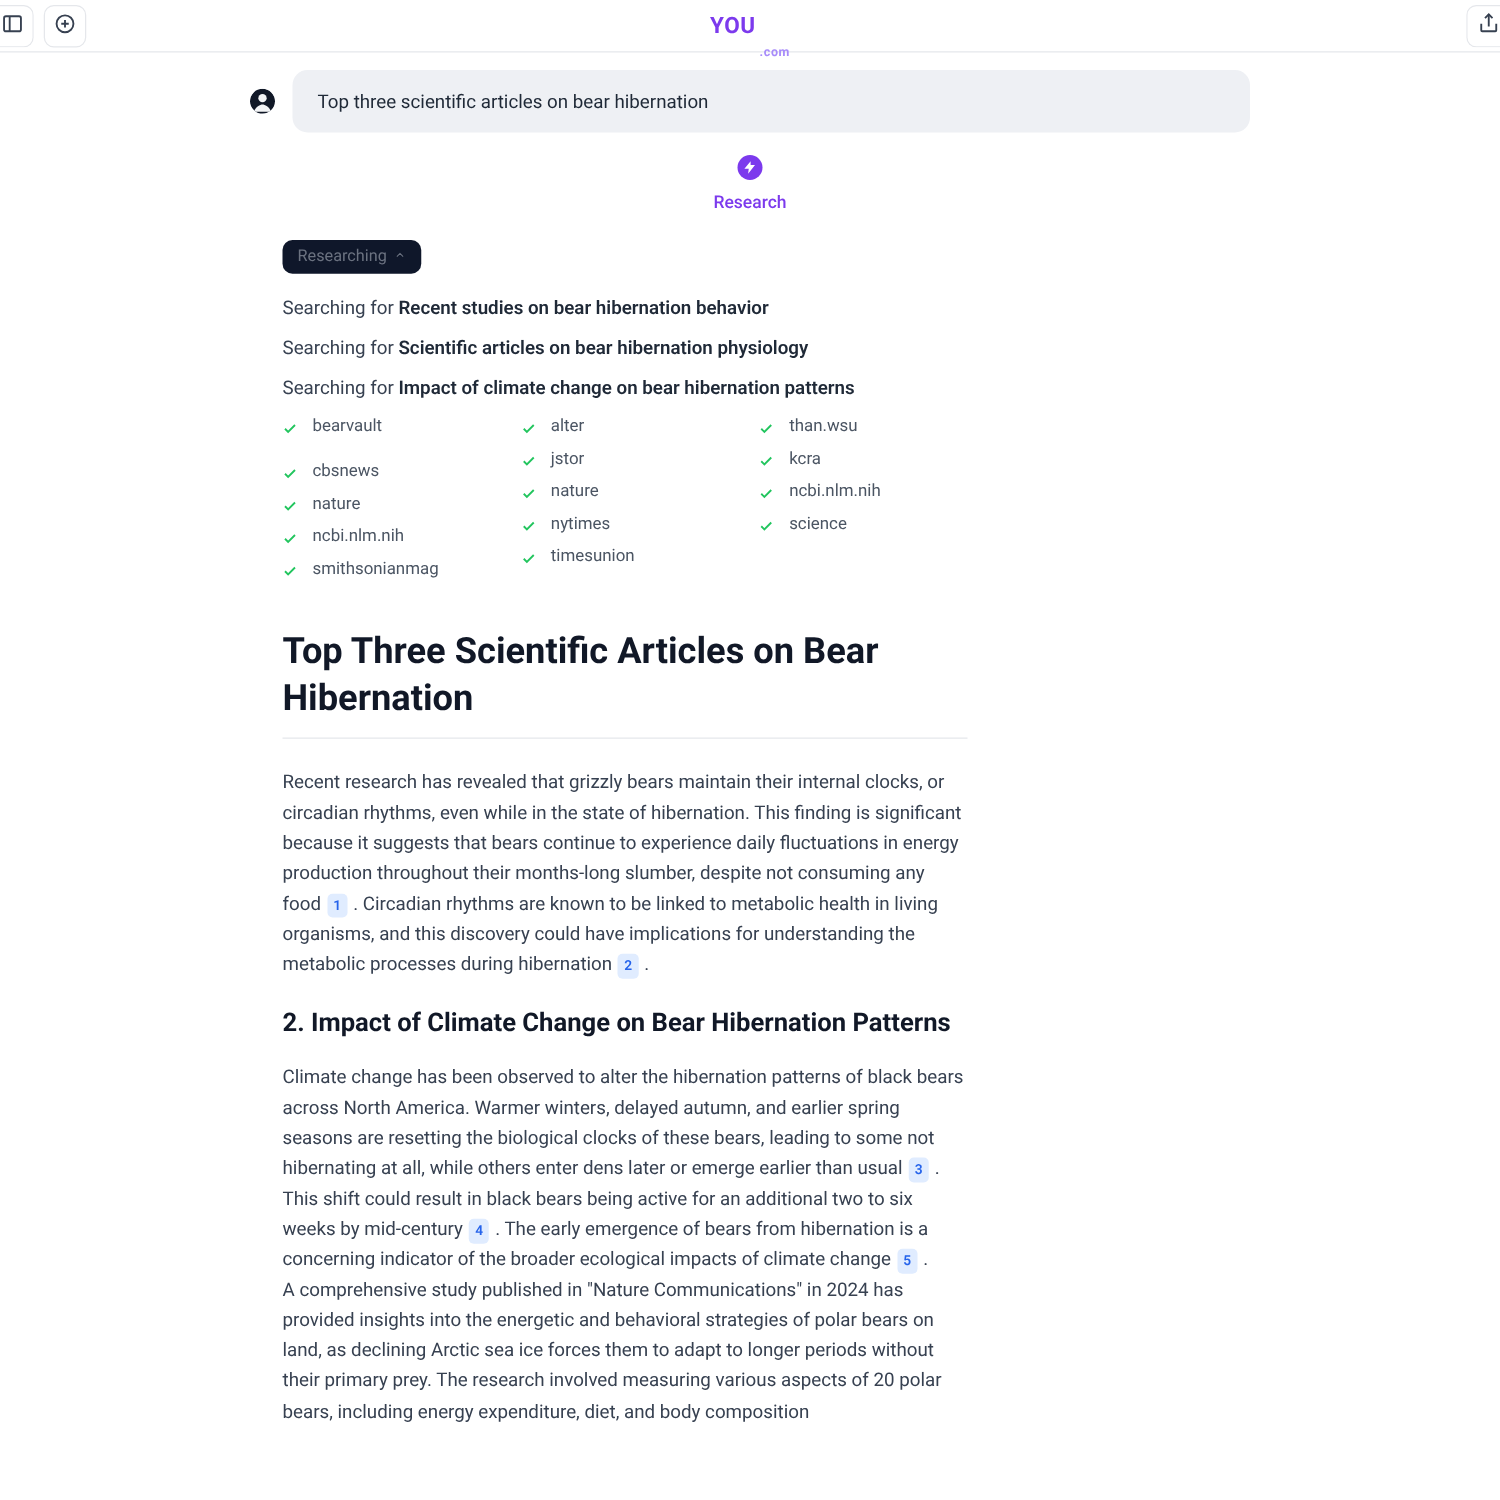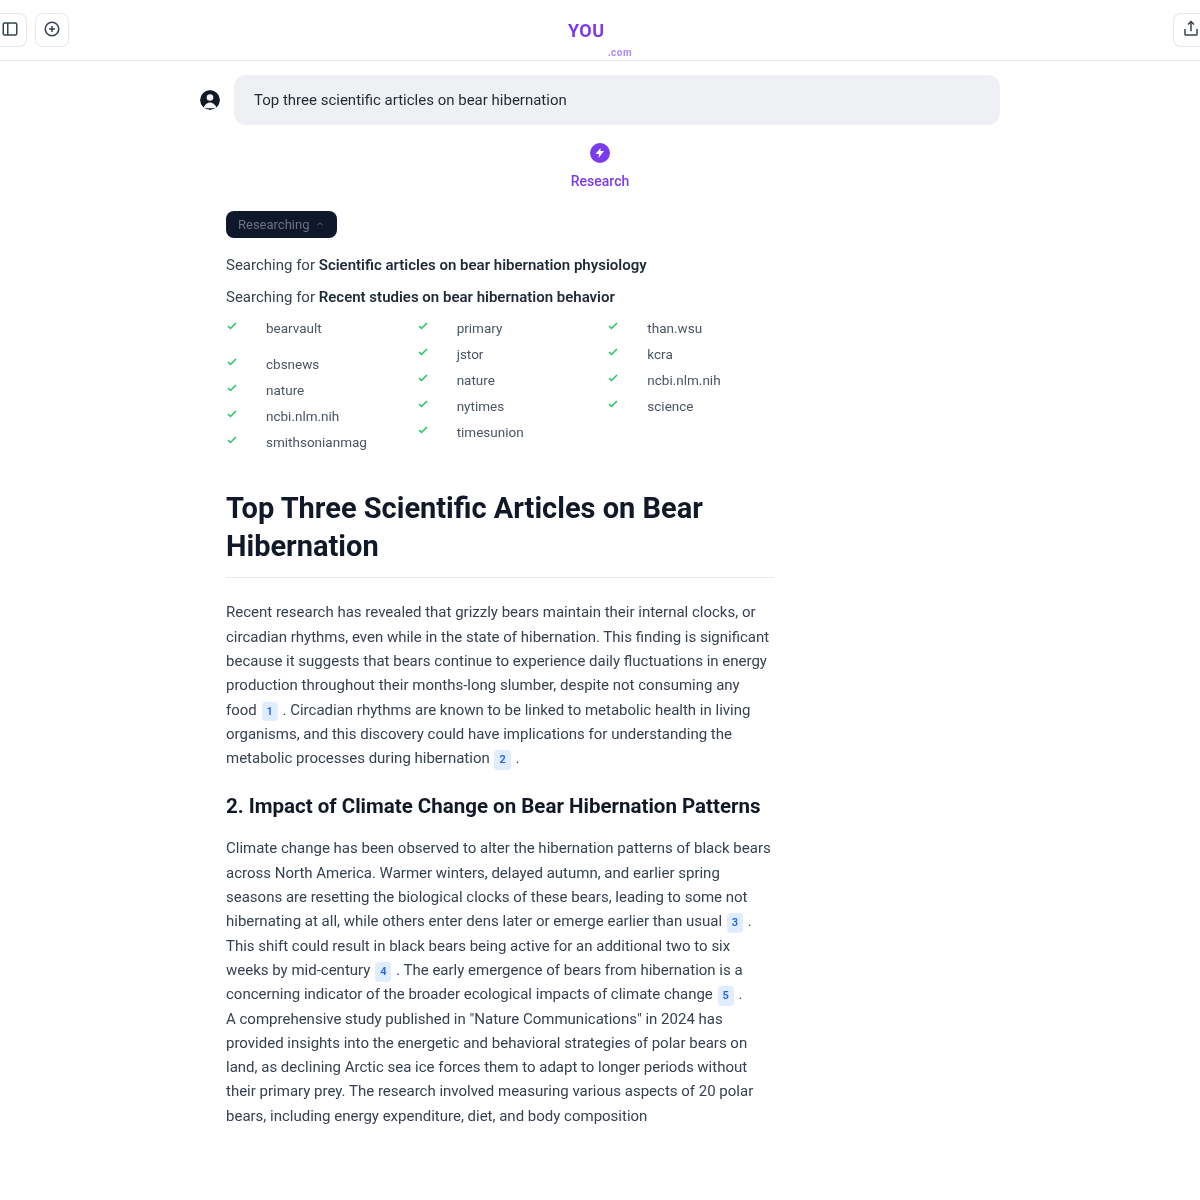--- a/index.html
+++ b/index.html
@@ -5,21 +5,21 @@
   * { box-sizing: border-box; margin: 0; padding: 0; }
   body {
     font-family: -apple-system, BlinkMacSystemFont, "Segoe UI", Roboto, Helvetica, Arial, sans-serif;
     background: #ffffff;
     color: #1f2937;
     width: 1200px;
     height: 1200px;
     overflow: hidden;
   }
   .topbar {
-    height: 61px;
+    height: 42px;
     border-bottom: 1px solid #e5e7eb;
     display: flex;
     align-items: center;
     padding: 0 1px;
     position: relative;
     gap: 23px;
   }
   .topbar-left { display: flex; gap: 8px; align-items: center; }
   .icon-btn {
     width: 34px; height: 34px;
@@ -94,21 +94,21 @@
   .search-line b { font-weight:600; color:#1f2937;}
   .sources {
     margin-left:26px;
     margin-top: 6px;
     display:grid;
     grid-template-columns: repeat(3, 1fr);
     column-gap: 12px;
     row-gap: 10px;
     max-width: 560px;
   }
-  .source-item { display:flex; align-items:flex-start; gap:28px; font-size:13.5px; color:#4b5563;}
+  .source-item { display:flex; align-items:flex-end; gap:12px; font-size:13.5px; color:#4b5563;}
   .source-item svg { width:12px; height:12px; stroke:#22c55e; fill:none; stroke-width:3;}
   .article {
     margin-left:26px;
     margin-top: 40px;
     max-width: 548px;
   }
   .article h1 {
     font-size: 29px; font-weight:700; line-height:1.3;
     color:#111827;
     padding-bottom: 12px;
@@ -202,22 +202,23 @@
   </div>
 
   <div class="researching-chip">
     <span>Researching</span>
     <span><svg viewBox="0 0 24 24">
           <polyline points="6 15 12 9 18 15"></polyline>
         </svg></span>
   </div>
 
   <div class="searches">
+    <div class="search-line"><span>Searching for </span><b>Recent studies on bear hibernation behavior</b></div>
     <div class="search-line"><span>Searching for </span><b>Scientific articles on bear hibernation physiology</b></div>
-    <div class="search-line"><span>Searching for </span><b>Recent studies on bear hibernation behavior</b></div>
+    <div class="search-line"><span>Searching for </span><b>Impact of climate change on bear hibernation patterns</b></div>
   </div>
 
   <div class="sources">
     <div>
       <div class="source-item">
           <svg viewBox="0 0 24 24">
             <polyline points="4 12 9 17 20 6"></polyline>
           </svg>
           <span>bearvault</span>
         </div>
@@ -244,21 +245,21 @@
             <polyline points="4 12 9 17 20 6"></polyline>
           </svg>
           <span>smithsonianmag</span>
         </div>
     </div>
     <div>
       <div class="source-item">
           <svg viewBox="0 0 24 24">
             <polyline points="4 12 9 17 20 6"></polyline>
           </svg>
-          <span>primary</span>
+          <span>alter</span>
         </div>
       <div class="source-item" style="margin-top:10px">
           <svg viewBox="0 0 24 24">
             <polyline points="4 12 9 17 20 6"></polyline>
           </svg>
           <span>jstor</span>
         </div>
       <div class="source-item" style="margin-top:10px">
           <svg viewBox="0 0 24 24">
             <polyline points="4 12 9 17 20 6"></polyline>

